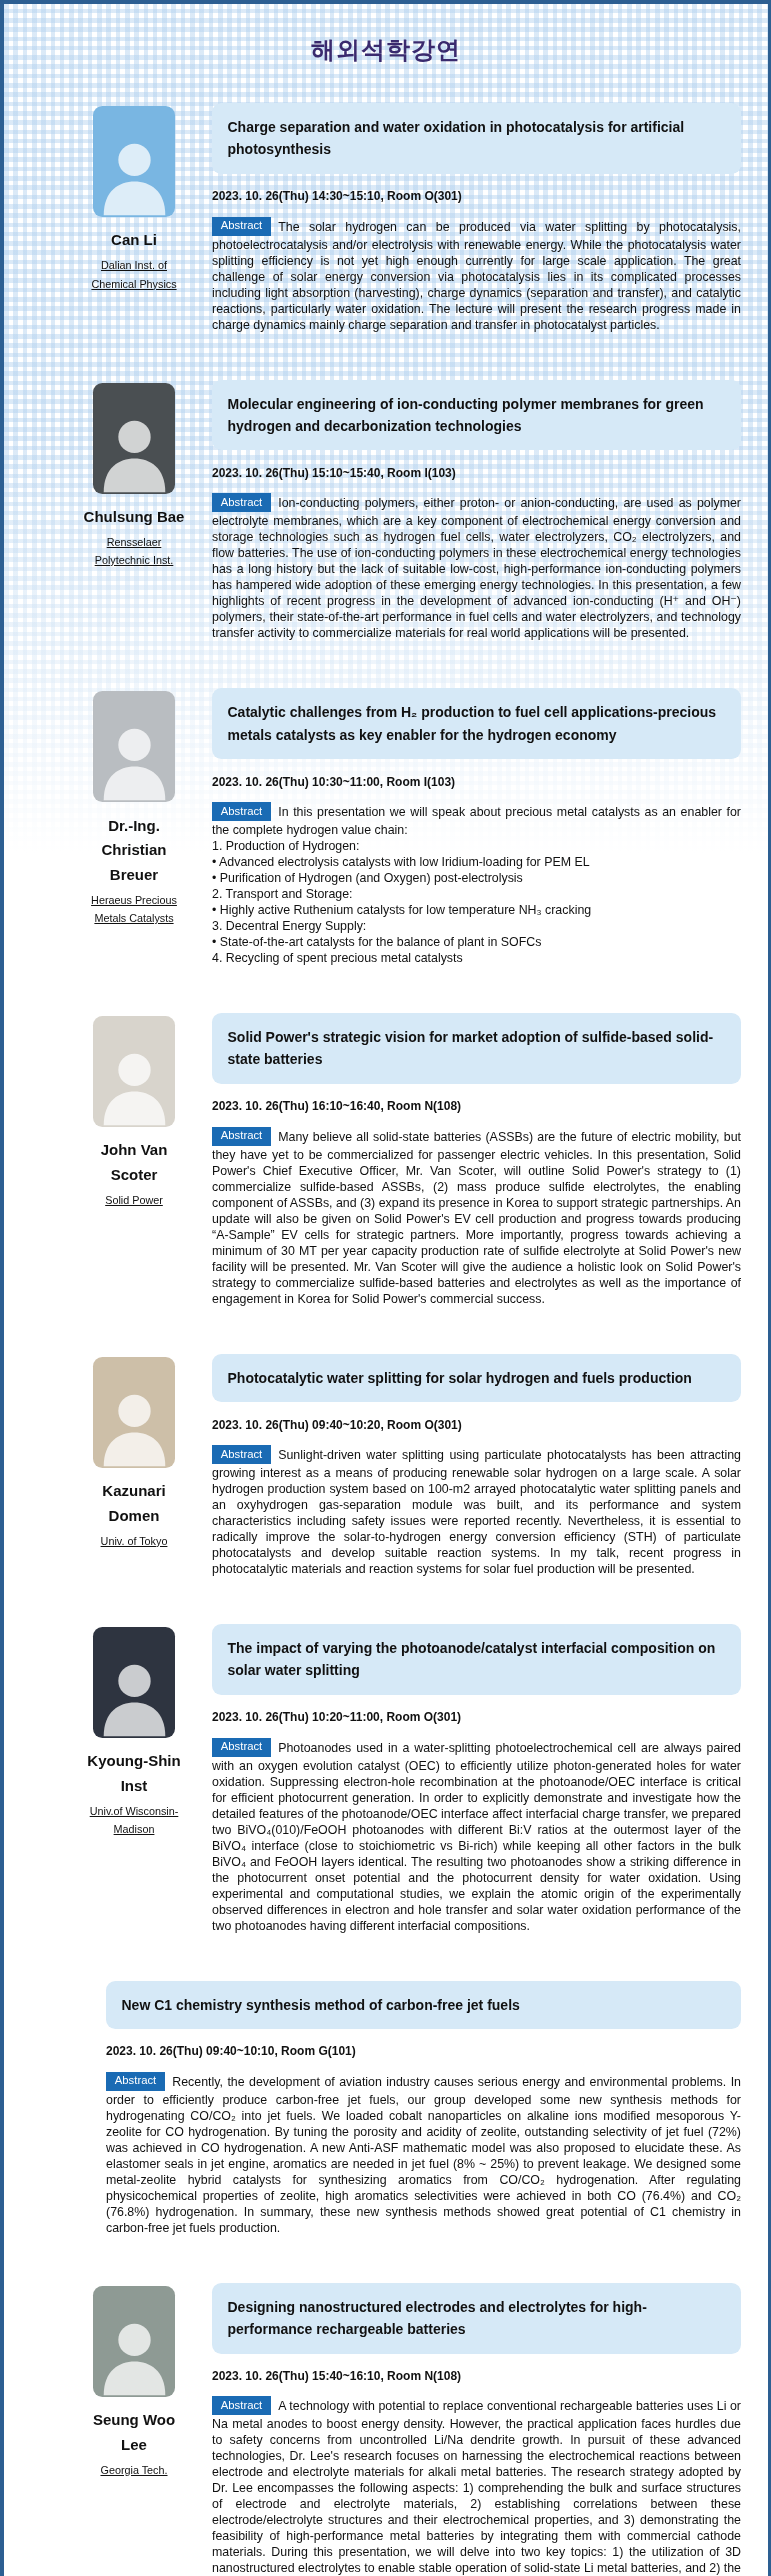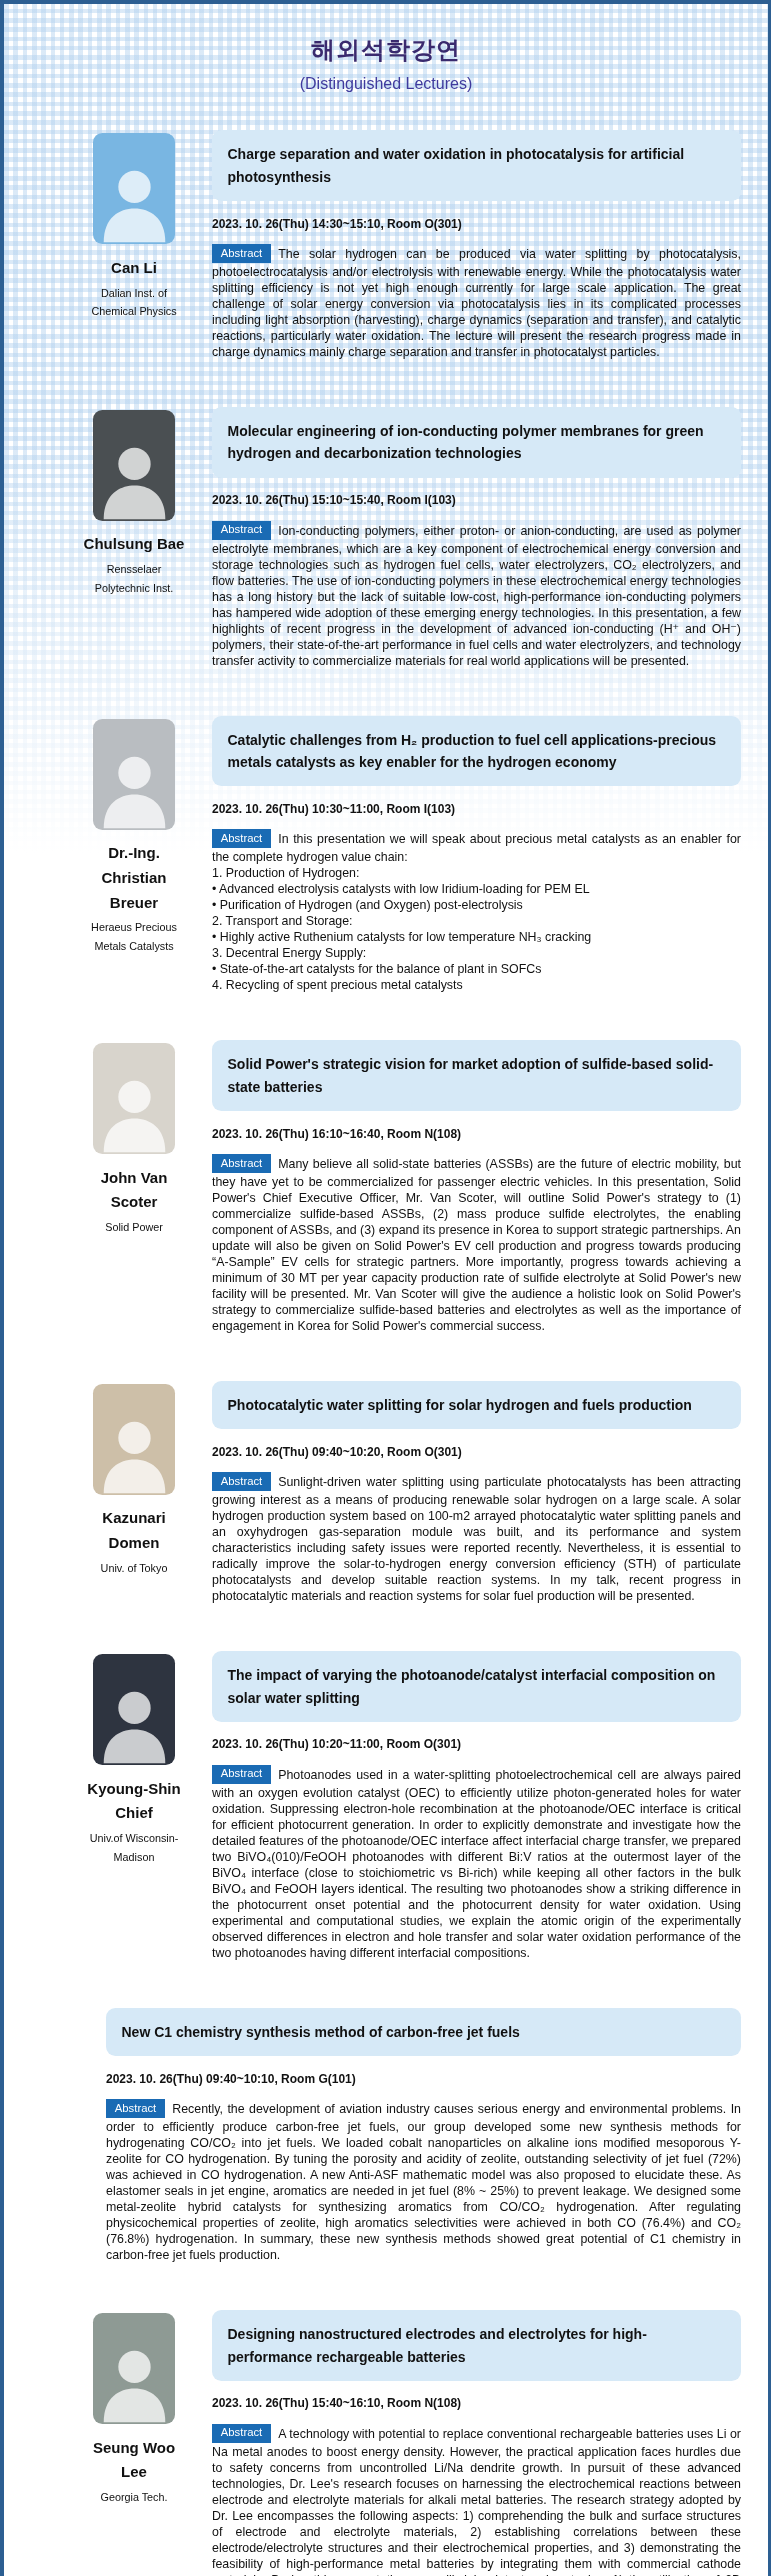--- a/index.html
+++ b/index.html
@@ -16,39 +16,38 @@
   .content{position:relative;}
   header{ text-align:center; padding-top:30px; margin-bottom:37px;}
   .main-title{font-size:24px;font-weight:bold;color:#3a2a6e;margin:0;letter-spacing:1px;}
   .subtitle{font-size:16px;color:#3f3a9d;margin-top:9.3px;}
   .lecture{display:flex;align-items:flex-start;padding:0 27px 0 77px;margin-bottom:47px;}
   .left{width:106px;flex:0 0 106px;text-align:center;margin-top:3.1px;}
   .photo{width:82px;height:111px;margin:0 auto 11.3px auto;border-radius:9.3px;overflow:hidden;
          display:flex;align-items:flex-end;justify-content:center;background:#c7cdd4;}
   .photo svg{display:block;width:77px;height:88px;}
   .speaker{font-size:15px;font-weight:bold;line-height:1.65;}
-  .affiliation{font-size:10.8px;line-height:1.7;margin-top:3.1px;}
+  .affiliation{font-size:10.8px;line-height:1.7;margin-top:3.1px;text-decoration:underline;}
   .right{flex:1;margin-left:25px;}
   .title-box{background:#d6e9f7;border-radius:9.3px;padding:13px 15.5px;font-size:14px;font-weight:bold;line-height:1.6;}
   .datetime{text-align:left;font-size:12px;font-weight:bold;margin:15.5px 4.1px 14.4px 0;}
   .abstract{margin:0;font-size:12.4px;line-height:16px;text-align:justify;}
   .tag{display:inline-block;background:#1a6bb4;color:#fff;font-size:11.3px;line-height:1;
        padding:3.6px 8.8px 4.1px 8.8px;border-radius:0;margin-right:7.2px;position:relative;top:-1px;}
   .abstract-text{white-space:pre-line;}
 </style>
 </head>
 <body>
 
 <div class="page">
   <div class="plaid"></div>
   <div class="plaid-fade"></div>
   <div class="content">
     <header>
       <h1 class="main-title">해외석학강연</h1>
-      <div class="subtitle">(Distinguished Lectures)</div>
     </header>
     <main id="lectures">
   <section class="lecture">
     <div class="left">
       <div class="photo" style="background: rgb(121, 182, 226);">
         <svg viewBox="0 0 100 110">
           <circle cx="50" cy="38" r="21" fill="rgba(255,255,255,0.75)"></circle>
           <path d="M10,110 C10,78 30,66 50,66 C70,66 90,78 90,110 Z" fill="rgba(255,255,255,0.75)"></path>
         </svg>
       </div>
@@ -153,21 +152,21 @@
   </section>
 
   <section class="lecture">
     <div class="left">
       <div class="photo" style="background: rgb(46, 52, 64);">
         <svg viewBox="0 0 100 110">
           <circle cx="50" cy="38" r="21" fill="rgba(255,255,255,0.75)"></circle>
           <path d="M10,110 C10,78 30,66 50,66 C70,66 90,78 90,110 Z" fill="rgba(255,255,255,0.75)"></path>
         </svg>
       </div>
-      <div class="speaker">Kyoung-Shin Chief</div>
+      <div class="speaker">Kyoung-Shin Inst</div>
       <div class="affiliation">Univ.of Wisconsin-Madison</div>
     </div>
     <div class="right">
       <div class="title-box">The impact of varying the photoanode/catalyst interfacial composition on solar water splitting</div>
       <div class="datetime">2023. 10. 26(Thu) 10:20~11:00, Room O(301)</div>
       <p class="abstract">
         <span class="tag">Abstract</span><span class="abstract-text">Photoanodes used in a water-splitting photoelectrochemical cell are always paired with an oxygen evolution catalyst (OEC) to efficiently utilize photon-generated holes for water oxidation. Suppressing electron-hole recombination at the photoanode/OEC interface is critical for efficient photocurrent generation. In order to explicitly demonstrate and investigate how the detailed features of the photoanode/OEC interface affect interfacial charge transfer, we prepared two BiVO₄(010)/FeOOH photoanodes with different Bi:V ratios at the outermost layer of the BiVO₄ interface (close to stoichiometric vs Bi-rich) while keeping all other factors in the bulk BiVO₄ and FeOOH layers identical. The resulting two photoanodes show a striking difference in the photocurrent onset potential and the photocurrent density for water oxidation. Using experimental and computational studies, we explain the atomic origin of the experimentally observed differences in electron and hole transfer and solar water oxidation performance of the two photoanodes having different interfacial compositions.</span>
       </p>
     </div>
   </section>

